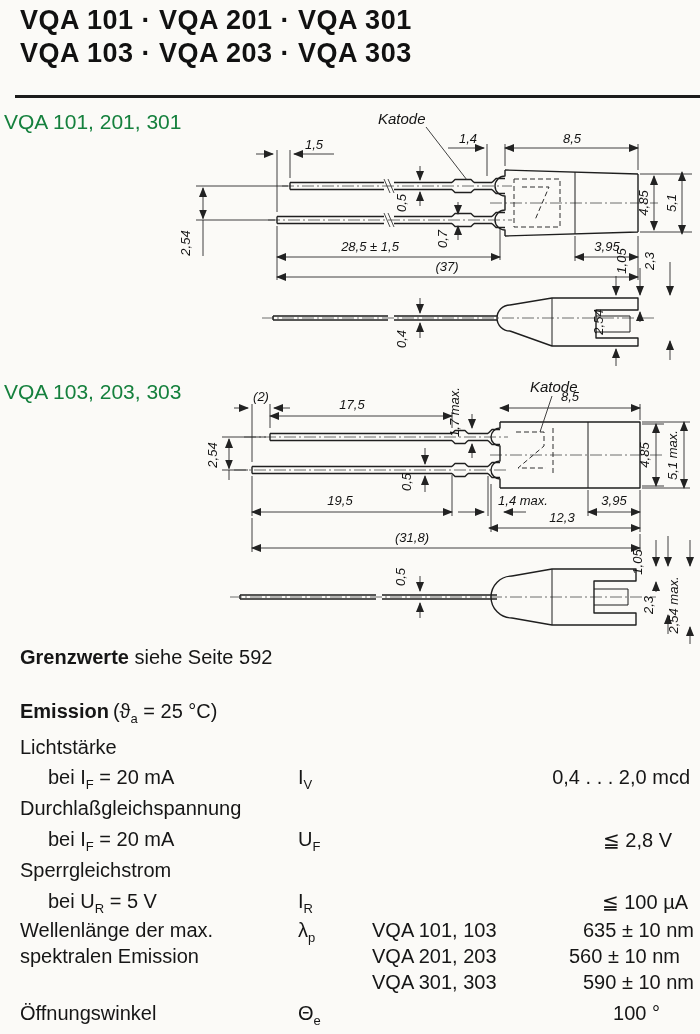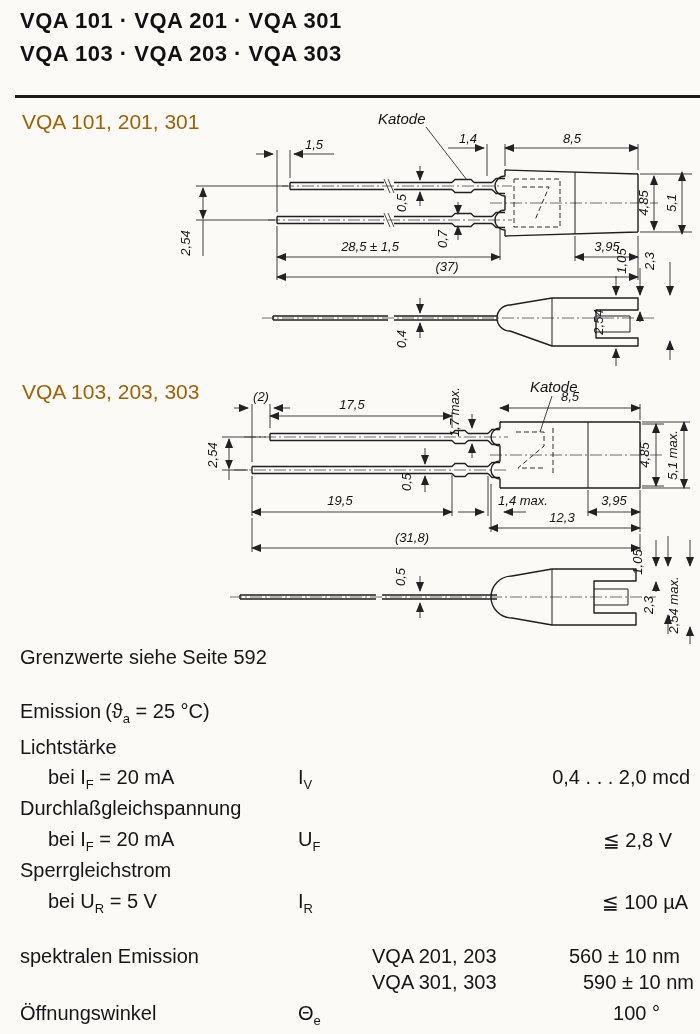--- a/index.html
+++ b/index.html
@@ -2,34 +2,34 @@
 <html><head>
 <meta charset="utf-8">
 <style>
   html,body{margin:0;padding:0;background:#e8e8e6;}
   .page{
     position:relative;width:700px;height:1034px;margin:0 auto;
     background:#fbfaf7;color:#161616;overflow:hidden;
     font-family:"Liberation Sans","DejaVu Sans",sans-serif;
   }
   .abs{position:absolute;}
-  .title{left:20px;top:4px;font-weight:bold;font-size:22px;line-height:33px;letter-spacing:.5px;color:#111;}
+  .title{left:20px;top:4px;font-weight:bold;font-size:27px;line-height:33px;letter-spacing:.5px;color:#111;}
   .rule{left:15px;top:95px;width:685px;height:3px;background:#1c1c1c;}
-  .sec-head{left:22px;font-size:21px;color:#a16207;}
+  .sec-head{left:4px;font-size:21px;color:#15803d;}
   .diag{position:absolute;left:0;width:700px;}
   
   .ol path{stroke:#1f1f1f;stroke-width:1.4;fill:none;stroke-linejoin:round;}
   .cl path{stroke:#4a4a4a;stroke-width:.8;fill:none;stroke-dasharray:12 3 2 3;}
   .dsh path{stroke:#2e2e2e;stroke-width:1;fill:none;stroke-dasharray:5 3;}
   .dim path{stroke:#2b2b2b;stroke-width:.9;fill:none;}
   text.dt{font:italic 13px "Liberation Sans","DejaVu Sans",sans-serif;fill:#141414;text-anchor:middle;}
   text.kt{font:italic 15px "Liberation Sans","DejaVu Sans",sans-serif;fill:#141414;}
   
   .tb{font-size:20px;white-space:nowrap;}
-  .b{font-weight:normal;}
+  .b{font-weight:bold;}
   .row{position:absolute;left:0;width:700px;height:27px;font-size:20px;}
   .c-param{position:absolute;left:20px;white-space:nowrap;text-align:right;}
   .c-cond{position:absolute;left:48px;white-space:nowrap;}
   .c-sym{position:absolute;left:298px;white-space:nowrap;}
   .c-type{position:absolute;left:372px;white-space:nowrap;}
   .c-val{position:absolute;white-space:nowrap;}
   sub.sb{font-size:13px;line-height:0;}
   .khead-cond{margin-left:4px;font-weight:normal;}
 </style>
 </head>
@@ -299,20 +299,26 @@
 
   <div class="row" style="top:859px">
     <span class="c-param">Sperrgleichstrom</span>
   </div>
   <div class="row" style="top:890px">
     <span class="c-cond"><span>bei U</span><sub class="sb">R</sub><span> = 5 V</span></span>
     <span class="c-sym"><span>I</span><sub class="sb">R</sub></span>
     <span class="c-val" style="right:12px">≦ 100 µA</span>
   </div>
 
+  <div class="row" style="top:919px">
+    <span class="c-param">Wellenlänge der max.</span>
+    <span class="c-sym"><span>λ</span><sub class="sb">p</sub></span>
+    <span class="c-type">VQA 101, 103</span>
+    <span class="c-val" style="right:6px">635 ± 10 nm</span>
+  </div>
   <div class="row" style="top:945px">
     <span class="c-param">spektralen Emission</span>
     <span class="c-type">VQA 201, 203</span>
     <span class="c-val" style="right:20px">560 ± 10 nm</span>
   </div>
   <div class="row" style="top:971px">
     <span class="c-type">VQA 301, 303</span>
     <span class="c-val" style="right:6px">590 ± 10 nm</span>
   </div>
 

